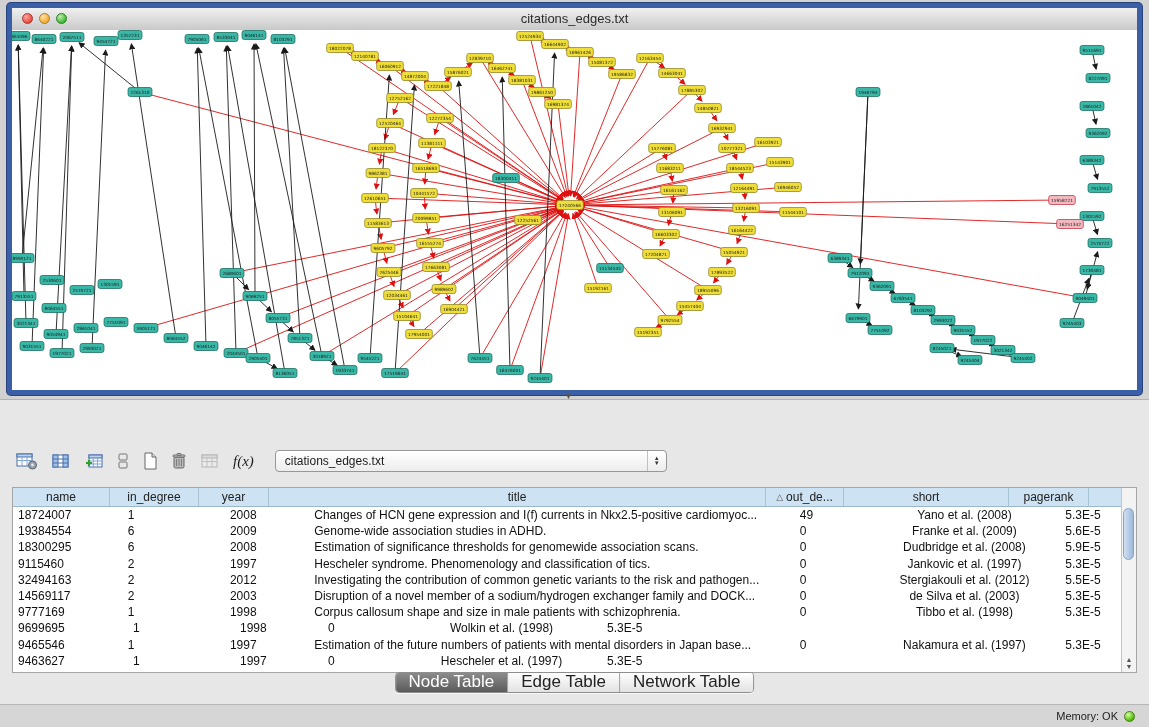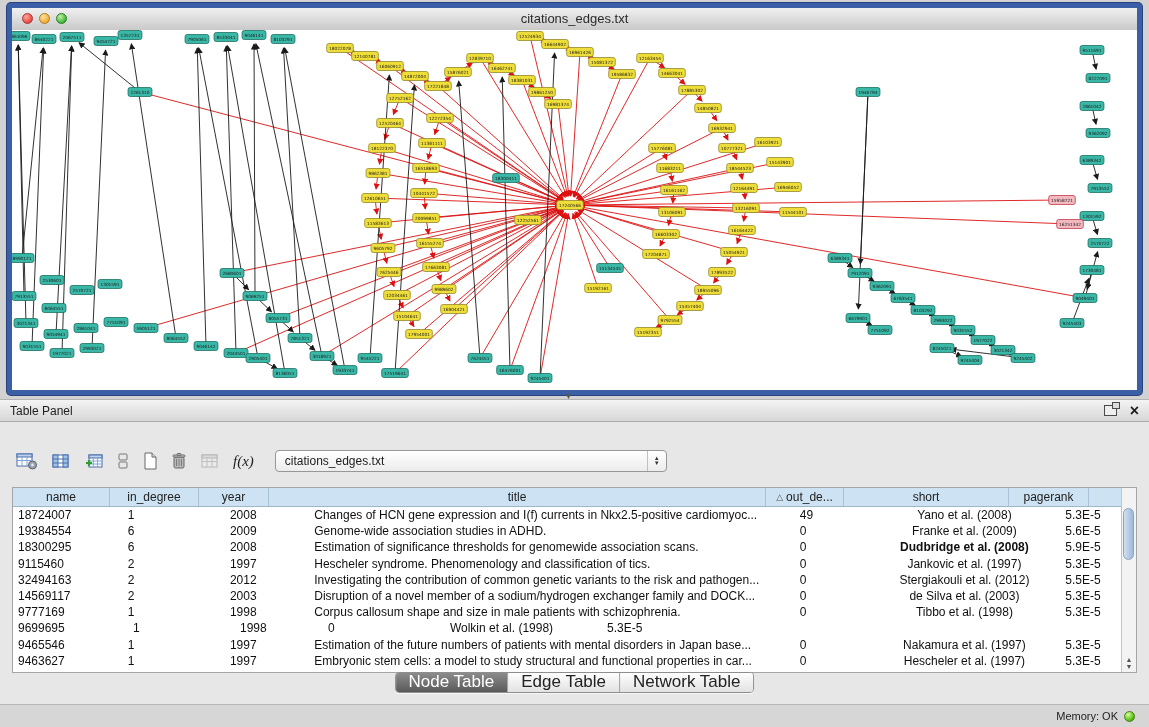--- a/index.html
+++ b/index.html
@@ -794,29 +794,20 @@
             <rect x="946.05" y="325.5" width="23.900000000000002" height="9" rx="2.2" fill="#3ab8a7" stroke="#1e6f62" stroke-width="0.8"></rect>
             <text x="958" y="331.7" text-anchor="middle" font-size="4.3" fill="#1b1b1b" font-family="&quot;DejaVu Sans&quot;, sans-serif">9245404</text>
           </g>
         </svg>
     </div>
   </section>
 
   <div id="divider">▾</div>
 
   <section id="table-panel">
-    <div class="panel-header">
-      <span class="panel-title">Table Panel</span>
-      <span class="ph-icons">
-        <span class="float-ic">
-            <span class="inner"></span>
-          </span>
-        <span class="close-ic">×</span>
-      </span>
-    </div>
 
     <div class="panel-toolbar">
       <button class="tb" title="">
         <svg width="22" height="18" viewBox="0 0 22 18">
           <rect x="1" y="2" width="15" height="12" fill="#fff" stroke="#4a6ea9"></rect>
           <rect x="1" y="2" width="15" height="3" fill="#bcd2ee" stroke="#4a6ea9"></rect>
           <path d="M6 5 v9 M11 5 v9 M1 8.5 h15" stroke="#7fa6d9" fill="none"></path>
           <circle cx="16.5" cy="13" r="4" fill="#98a0ac" stroke="#5a6270"></circle>
           <circle cx="16.5" cy="13" r="1.4" fill="#e6e6e6"></circle>
         </svg>
@@ -920,21 +911,21 @@
             <div class="td c4" style="width: 78px;">0</div>
             <div class="td c5" style="width: 165px;">Franke et al. (2009)</div>
             <div class="td c6" style="width: 80px;">5.6E-5</div>
           </div>
           <div class="trow">
             <div class="td c0" style="width: 97px;">18300295</div>
             <div class="td c1" style="width: 89px;">6</div>
             <div class="td c2" style="width: 70px;">2008</div>
             <div class="td c3" style="width: 497px;">Estimation of significance thresholds for genomewide association scans.</div>
             <div class="td c4" style="width: 78px;">0</div>
-            <div class="td c5" style="width: 165px; font-weight: bold;">Dudbridge et al. (2008)</div>
+            <div class="td c5" style="width: 165px;">Dudbridge et al. (2008)</div>
             <div class="td c6" style="width: 80px;">5.9E-5</div>
           </div>
           <div class="trow">
             <div class="td c0" style="width: 97px;">9115460</div>
             <div class="td c1" style="width: 89px;">2</div>
             <div class="td c2" style="width: 70px;">1997</div>
             <div class="td c3" style="width: 497px;">Hescheler syndrome. Phenomenology and classification of tics.</div>
             <div class="td c4" style="width: 78px;">0</div>
             <div class="td c5" style="width: 165px;">Jankovic et al. (1997)</div>
             <div class="td c6" style="width: 80px;">5.3E-5</div>
@@ -980,21 +971,20 @@
             <div class="td c2" style="width: 70px;">1997</div>
             <div class="td c3" style="width: 497px;">Estimation of the future numbers of patients with mental disorders in Japan base...</div>
             <div class="td c4" style="width: 78px;">0</div>
             <div class="td c5" style="width: 165px;">Nakamura et al. (1997)</div>
             <div class="td c6" style="width: 80px;">5.3E-5</div>
           </div>
           <div class="trow">
             <div class="td c0" style="width: 97px;">9463627</div>
             <div class="td c1" style="width: 89px;">1</div>
             <div class="td c2" style="width: 70px;">1997</div>
-            <div class="td c3" style="width: 497px;">Embryonic stem cells: a model to study structural and functional properties in car...</div>
             <div class="td c4" style="width: 78px;">0</div>
             <div class="td c5" style="width: 165px;">Hescheler et al. (1997)</div>
             <div class="td c6" style="width: 80px;">5.3E-5</div>
           </div>
         </div>
       <div class="vscroll">
         <div class="vthumb"></div>
         <div class="sb-arrows">
           <span>▲</span><br><span>▼</span>
         </div>

